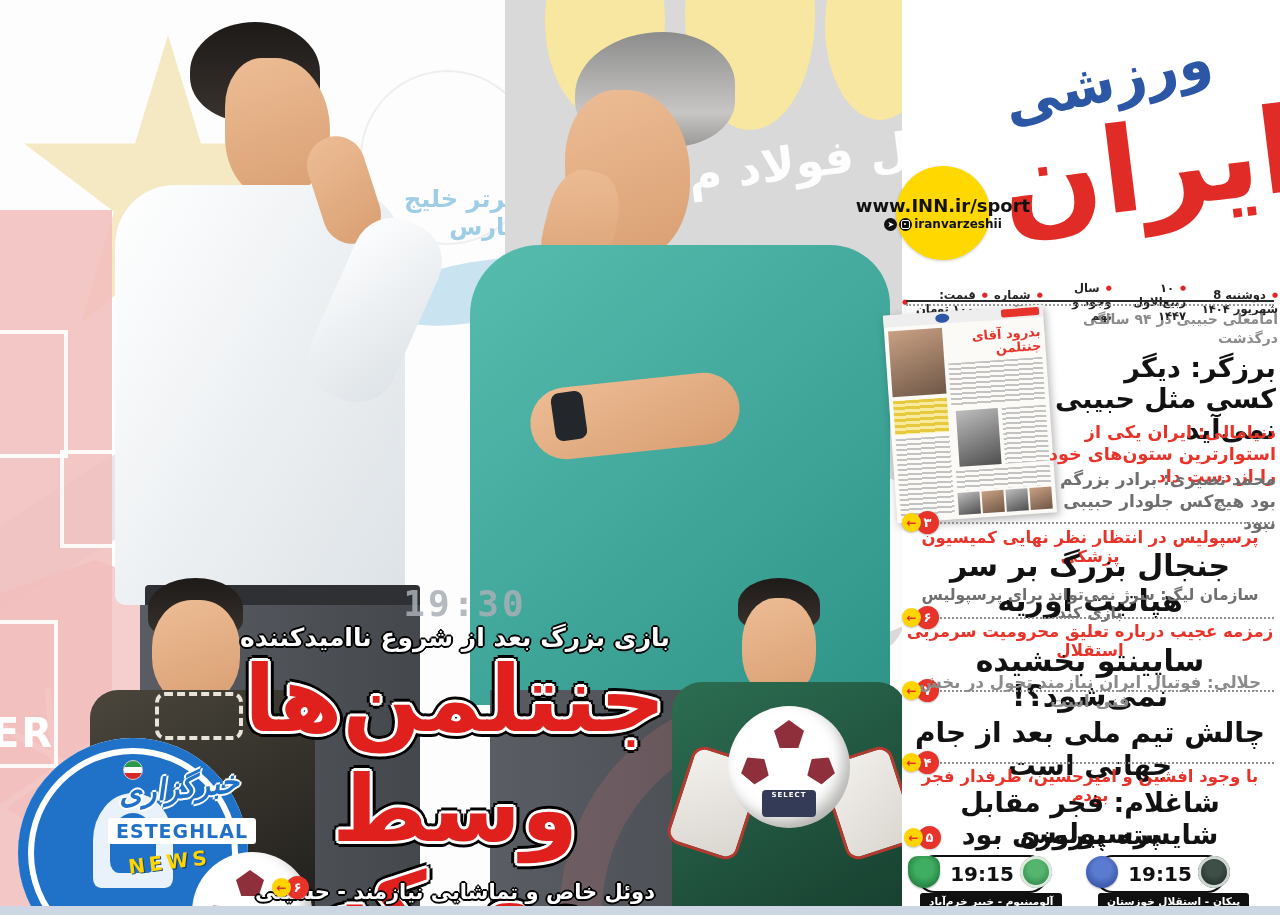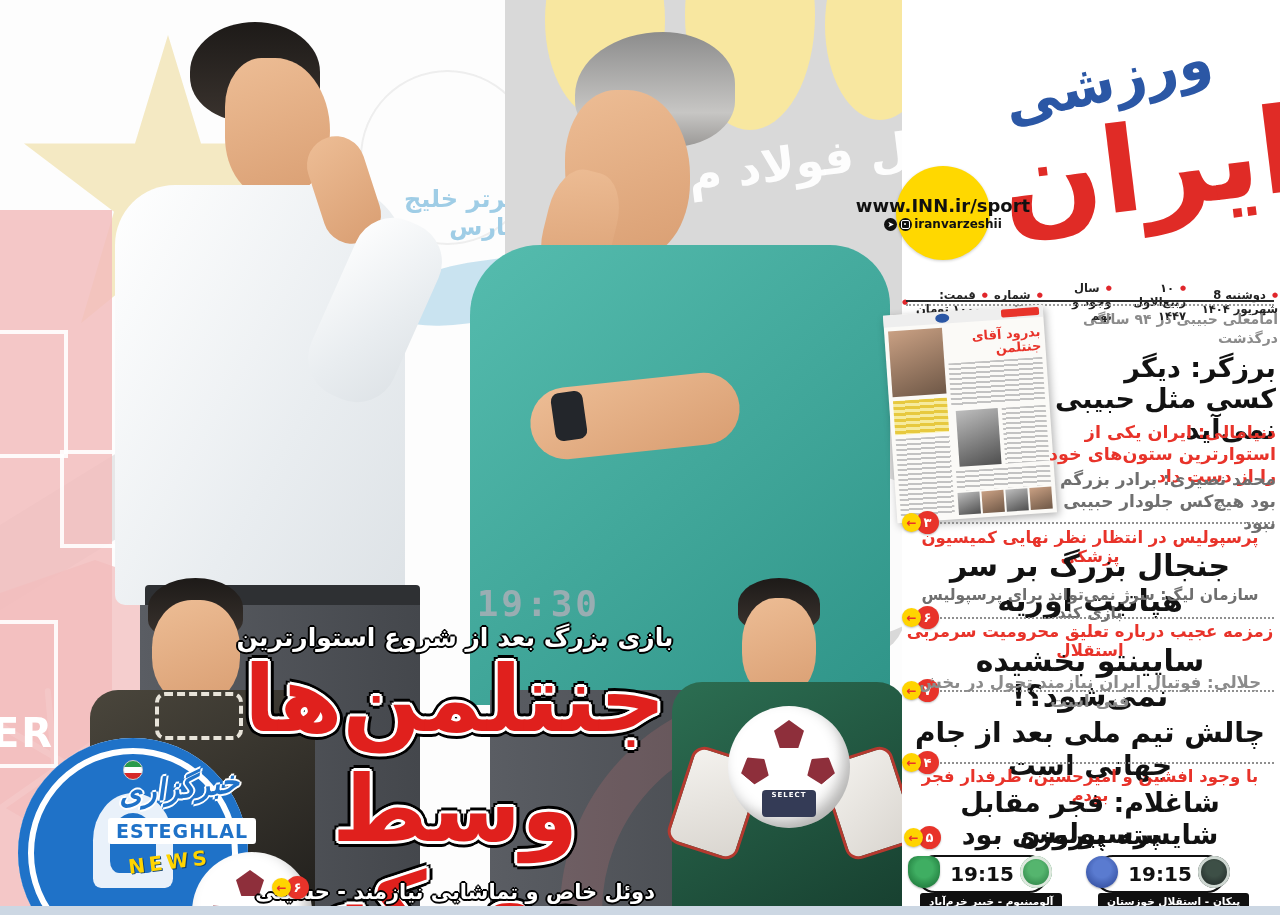--- a/index.html
+++ b/index.html
@@ -198,22 +198,22 @@
       <div class="abs glove" style="left:832px;top:752px;width:68px;height:96px;transform:rotate(-18deg);"></div>
       <div class="abs ball" style="left:728px;top:706px;width:122px;height:122px;">
         <div class="abs ballpatch" style="left:46px;top:14px;width:30px;height:28px;"></div>
         <div class="abs ballpatch" style="left:14px;top:50px;width:28px;height:26px;transform:rotate(40deg);"></div>
         <div class="abs ballpatch" style="left:78px;top:50px;width:28px;height:26px;transform:rotate(-40deg);"></div>
         <div class="abs ballband" style="left:34px;top:84px;width:54px;height:27px;">SELECT</div>
       </div>
     </div>
 
     <div>
-      <div class="abs cover-time" style="left:330px;top:583px;width:270px;text-align:right;">19:30</div>
-      <div class="abs ow rtl" style="left:225px;top:623px;width:460px;text-align:center;font-size:25px;">بازی بزرگ بعد از شروع استوارترین</div>
+      <div class="abs cover-time" style="left:330px;top:583px;width:270px;text-align:center;">19:30</div>
+      <div class="abs ow rtl" style="left:225px;top:623px;width:460px;text-align:center;font-size:25px;">بازی بزرگ بعد از شروع ناامیدکننده</div>
       <div class="abs orb rtl" style="left:215px;top:652px;width:480px;text-align:center;font-size:92px;line-height:1.05;">جنتلمن‌ها</div>
       <div class="abs orb rtl" style="left:215px;top:762px;width:480px;text-align:center;font-size:92px;line-height:1.05;">وسط معرکه</div>
       <div class="abs ow rtl" style="left:225px;top:880px;width:460px;text-align:center;font-size:21px;">دوئل خاص و تماشایی نیازمند - حسینی</div>
       <div class="abs pbadge" style="left:272px;top:876px;">
         <span class="pb-yellow">←</span>
         <span class="pb-red">۶</span>
       </div>
     </div>
   </div>
 

